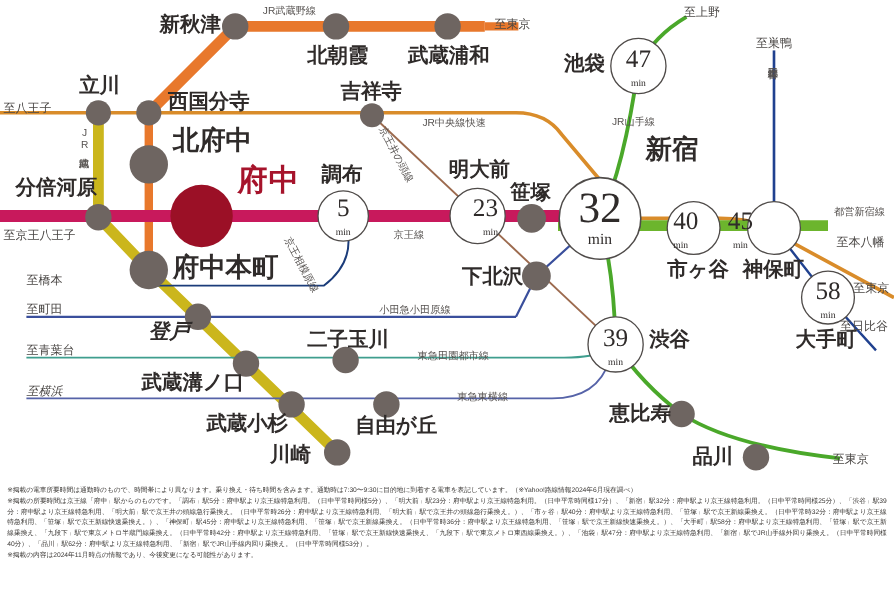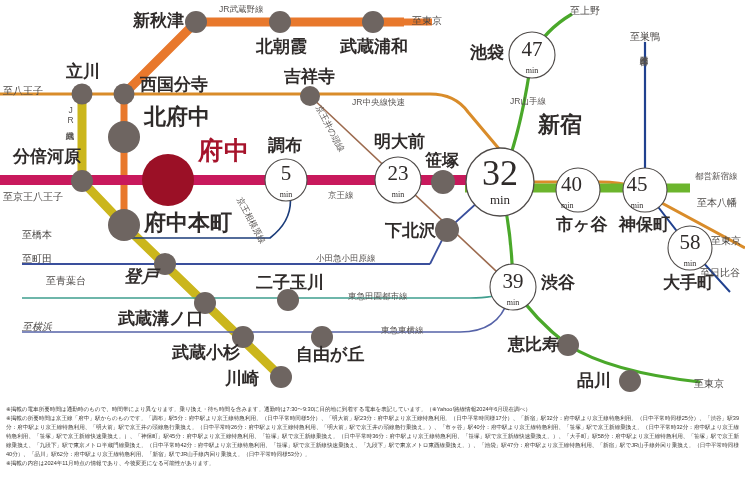--- a/index.html
+++ b/index.html
@@ -129,33 +129,33 @@
       <circle cx="690" cy="248" r="22" fill="#ffffff" stroke="#4f4b49" stroke-width="1.1"></circle>
       <circle cx="532" cy="55" r="23" fill="#ffffff" stroke="#4f4b49" stroke-width="1.1"></circle>
       <circle cx="513" cy="287" r="23" fill="#ffffff" stroke="#4f4b49" stroke-width="1.1"></circle>
     </g>
   </svg>
 
   <div class="lbl" style="left:272px;top:163px;width:28px;text-align:center;">
     <span style="font-size:21px;font-family:'Liberation Serif',serif;">5</span><br>
     <span style="font-size:8px;">min</span>
   </div>
-  <div class="lbl" style="left:381px;top:163px;width:34px;text-align:center;">
+  <div class="lbl" style="left:381px;top:163px;width:34px;text-align:right;">
     <span style="font-size:21px;font-family:'Liberation Serif',serif;">23</span><br>
     <span style="font-size:8px;">min</span>
   </div>
   <div class="lbl" style="left:470px;top:155px;width:60px;text-align:center;">
     <span style="font-size:36px;font-family:'Liberation Serif',serif;">32</span><br>
     <span style="font-size:13px;margin-top:-4px;display:inline-block;">min</span>
   </div>
   <div class="lbl" style="left:561px;top:174px;width:34px;text-align:left;">
     <span style="font-size:21px;font-family:'Liberation Serif',serif;">40</span><br>
     <span style="font-size:8px;">min</span>
   </div>
-  <div class="lbl" style="left:620px;top:174px;width:34px;text-align:center;">
+  <div class="lbl" style="left:600px;top:174px;width:34px;text-align:center;">
     <span style="font-size:21px;font-family:'Liberation Serif',serif;">45</span><br>
     <span style="font-size:8px;">min</span>
   </div>
   <div class="lbl" style="left:673px;top:232px;width:34px;text-align:center;">
     <span style="font-size:21px;font-family:'Liberation Serif',serif;">58</span><br>
     <span style="font-size:8px;">min</span>
   </div>
   <div class="lbl" style="left:515px;top:39px;width:34px;text-align:center;">
     <span style="font-size:21px;font-family:'Liberation Serif',serif;">47</span><br>
     <span style="font-size:8px;">min</span>
@@ -191,21 +191,21 @@
   <div class="lbl st-name mid" style="left:296px;top:346px;">自由が丘</div>
   <div class="lbl st-name mid" style="left:172px;top:344px;">武蔵小杉</div>
   <div class="lbl st-name mid" style="left:225px;top:370px;">川崎</div>
   <div class="lbl st-name mid" style="left:508px;top:336px;">恵比寿</div>
   <div class="lbl st-name mid" style="left:577px;top:372px;">品川</div>
 
   <div class="lbl xs" style="left:3px;top:86px;">至八王子</div>
   <div class="lbl xs" style="left:3px;top:192px;">至京王八王子</div>
   <div class="lbl xs" style="left:22px;top:230px;">至橋本</div>
   <div class="lbl xs" style="left:22px;top:254px;">至町田</div>
-  <div class="lbl xs" style="left:22px;top:276px;margin-left:24px;">至青葉台</div>
+  <div class="lbl xs" style="left:22px;top:288px;">至青葉台</div>
   <div class="lbl xs" style="left:22px;top:322px;font-style:italic;">至横浜</div>
   <div class="lbl xs" style="left:412px;top:16px;">至東京</div>
   <div class="lbl xs" style="left:570px;top:6px;">至上野</div>
   <div class="lbl xs" style="left:630px;top:32px;">至巣鴨</div>
   <div class="lbl xs" style="left:697px;top:198px;">至本八幡</div>
   <div class="lbl xs" style="left:711px;top:236px;">至東京</div>
   <div class="lbl xs" style="left:700px;top:268px;">至日比谷</div>
   <div class="lbl xs" style="left:694px;top:379px;">至東京</div>
 
   <div class="lbl sans tiny" style="left:219px;top:5px;">JR武蔵野線</div>

